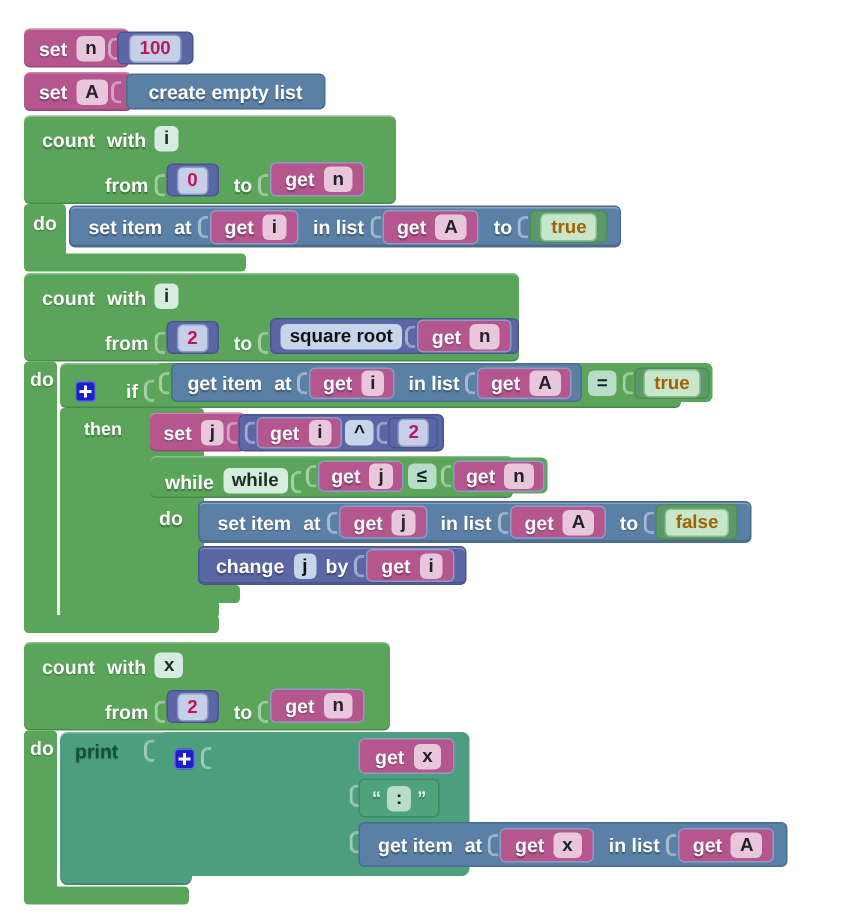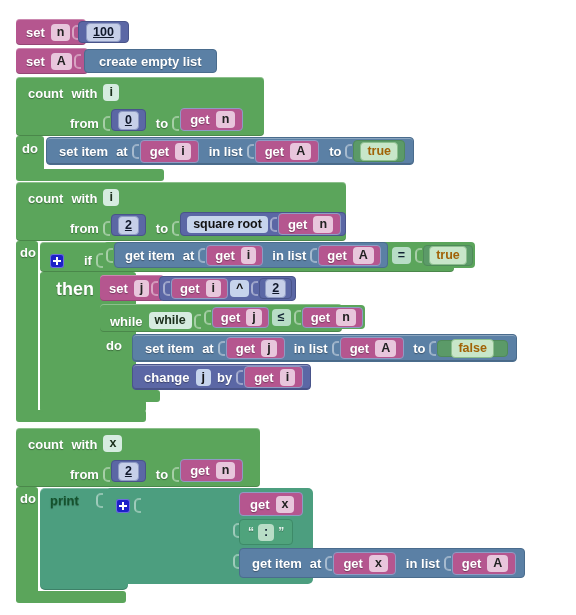--- a/index.html
+++ b/index.html
@@ -69,21 +69,21 @@
     display: inline-block;
     padding: 1px 6px;
     margin: 0 2px;
     border-radius: 4px;
     font-size: 12.5px;
     font-weight: bold;
     text-shadow: none;
     line-height: 15px;
   }
   .f-var   { background: #e8c6dc; color: #222; }
-  .f-num   { background: #c6cfe8; color: #0f172a; border: 1px solid #8f9bc4; text-decoration: underline; }
+  .f-num   { background: #c6cfe8; color: #be185d; border: 1px solid #8f9bc4; }
   .f-bool  { background: #c8e6c9; color: #a16207; border: 1px solid #8cbf8e; }
   .f-light { background: #d6ece0; color: #1a2e1a; }
   .f-pale  { background: #b8ddc6; color: #123; }
   .f-op    { background: #c6d4ec; color: #111; }
 
   
   .mutator {
     display: inline-block;
     width: 14px; height: 14px;
     background: #1c20c8;
@@ -238,21 +238,21 @@
           <span class="field f-pale" style="margin:0 4px;">=</span>
           <span class="socket"></span>
           <span class="blk c-logic" style="position:relative; height:21px; padding:0 3px; border:1px solid #4f8a5a; border-radius:4px;">
             <span class="field f-bool">true</span>
           </span>
         </span>
       </div>
 
       <div class="spine c-loop" style="position:absolute; left:0; top:30px; width:96px; height:138px;"></div>
       <div class="spine c-loop" style="position:absolute; left:0; top:158px; width:106px; height:12px;"></div>
-      <span style="position:absolute; left:16px; top:37px; color:#fff; font-size:18px; font-weight:bold; text-shadow:0 1px 1px rgba(0,0,0,.35);">then</span>
+      <span style="position:absolute; left:16px; top:37px; color:#fff; font-size:12px; font-weight:bold; text-shadow:0 1px 1px rgba(0,0,0,.35);">then</span>
 
       <div class="blk stack c-var" style="left:60px; top:33px; height:26px; padding:0 5px;">
         <span class="lbl">set</span>
         <span class="field f-var">j</span>
         <span class="socket"></span>
       </div>
       <div class="blk c-math" style="left:119px; top:34px; height:25px; padding:0 3px; border:1px solid #49548a;">
         <span class="socket"></span>
         <span class="blk c-var" style="position:relative; height:21px; padding:0 4px; border:1px solid #8f9bc4; border-radius:4px;">
           <span class="lbl">get</span>
@@ -298,21 +298,21 @@
             <span class="field f-var">j</span>
           </span>
           <span class="lbl" style="margin-left:5px;">in list</span>
           <span class="socket"></span>
           <span class="blk c-var" style="position:relative; height:22px; padding:0 5px; border:1px solid #8f9bc4; border-radius:4px;">
             <span class="lbl">get</span>
             <span class="field f-var">A</span>
           </span>
           <span class="lbl" style="margin-left:5px;">to</span>
           <span class="socket"></span>
-          <span class="blk c-logic" style="position:relative; height:17px; padding:0 11px; border:1px solid #4f8a5a; border-radius:4px;">
+          <span class="blk c-logic" style="position:relative; height:24px; padding:0 3px; border:1px solid #4f8a5a; border-radius:4px;">
             <span class="field f-bool">false</span>
           </span>
         </div>
 
         <div class="blk stack c-math" style="left:32px; top:60px; height:26px; padding:0 7px; border:1px solid #49548a;">
           <span class="lbl">change</span>
           <span class="field f-op">j</span>
           <span class="lbl">by</span>
           <span class="socket"></span>
           <span class="blk c-var" style="position:relative; height:22px; padding:0 5px; border:1px solid #8f9bc4; border-radius:4px;">

